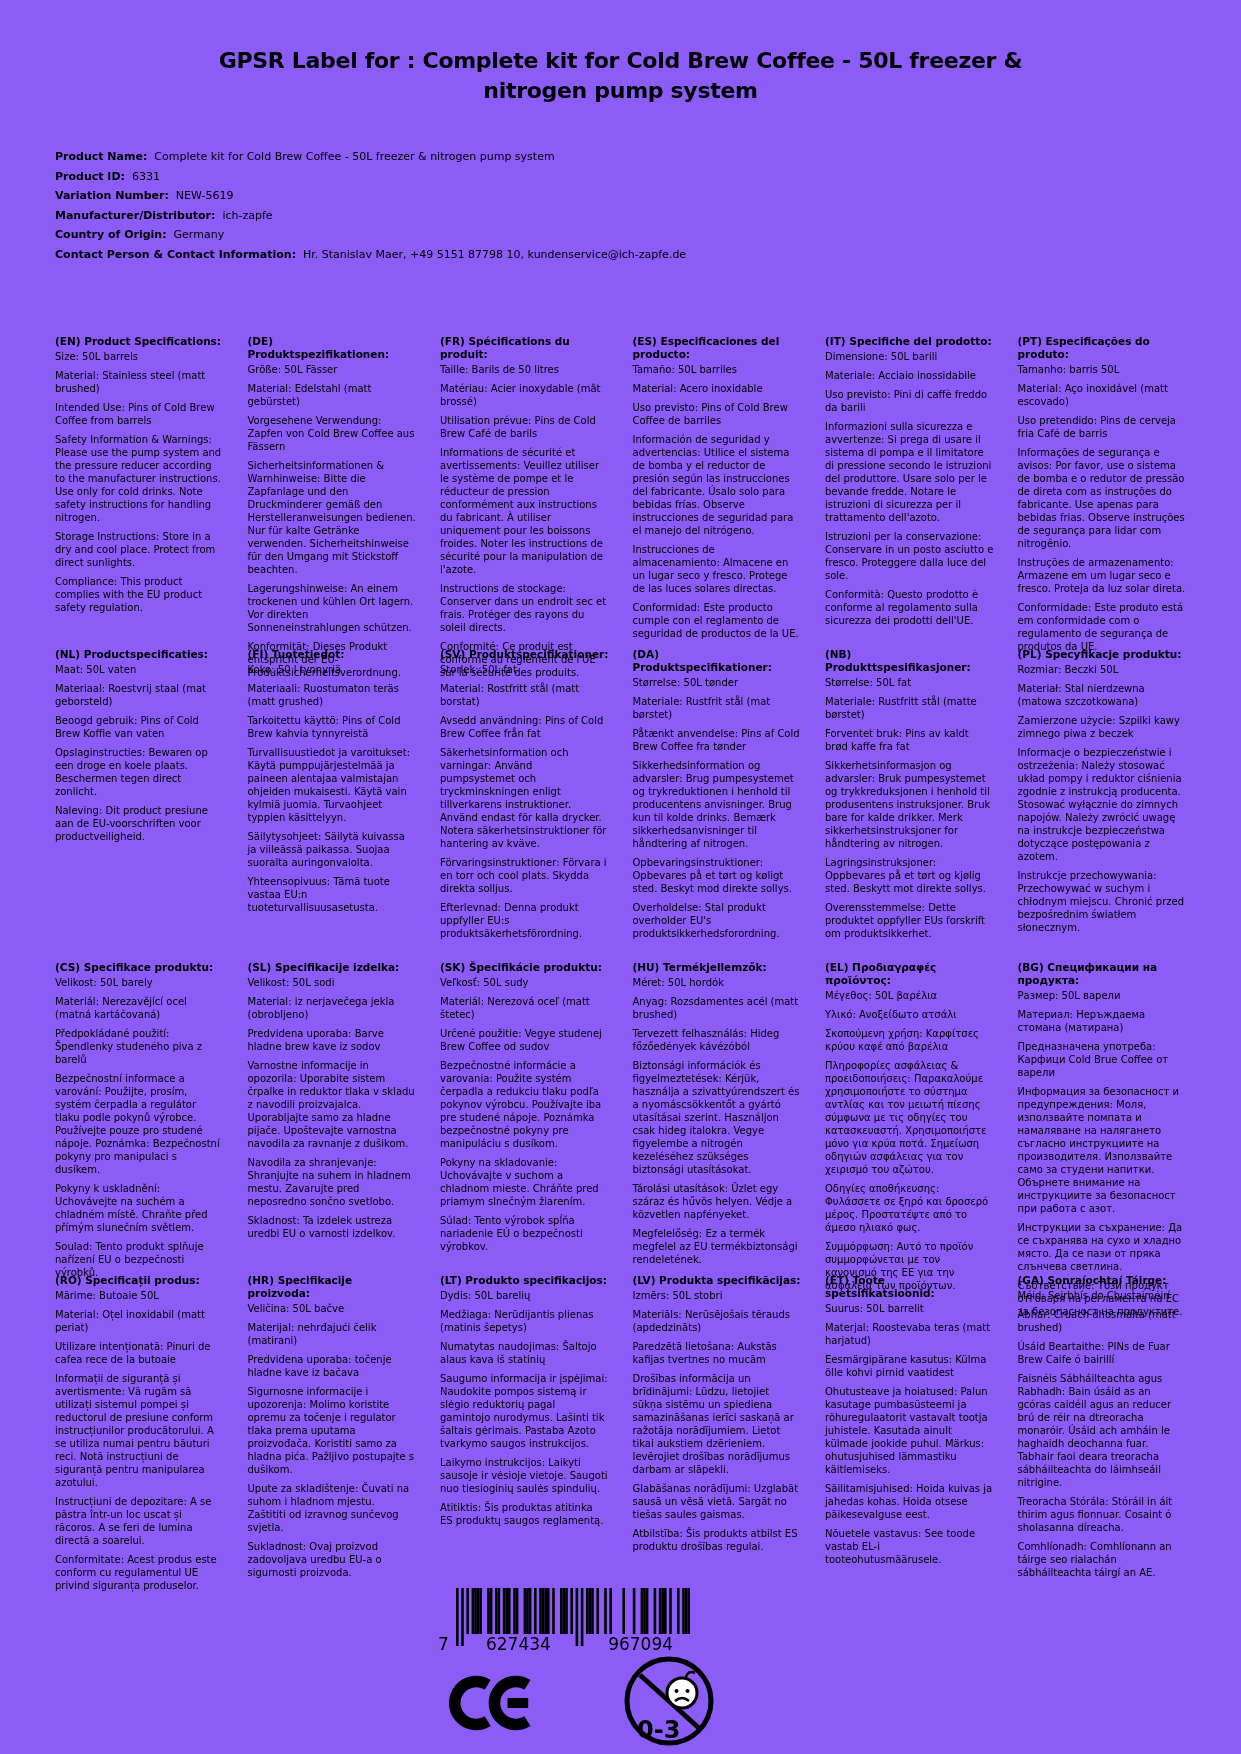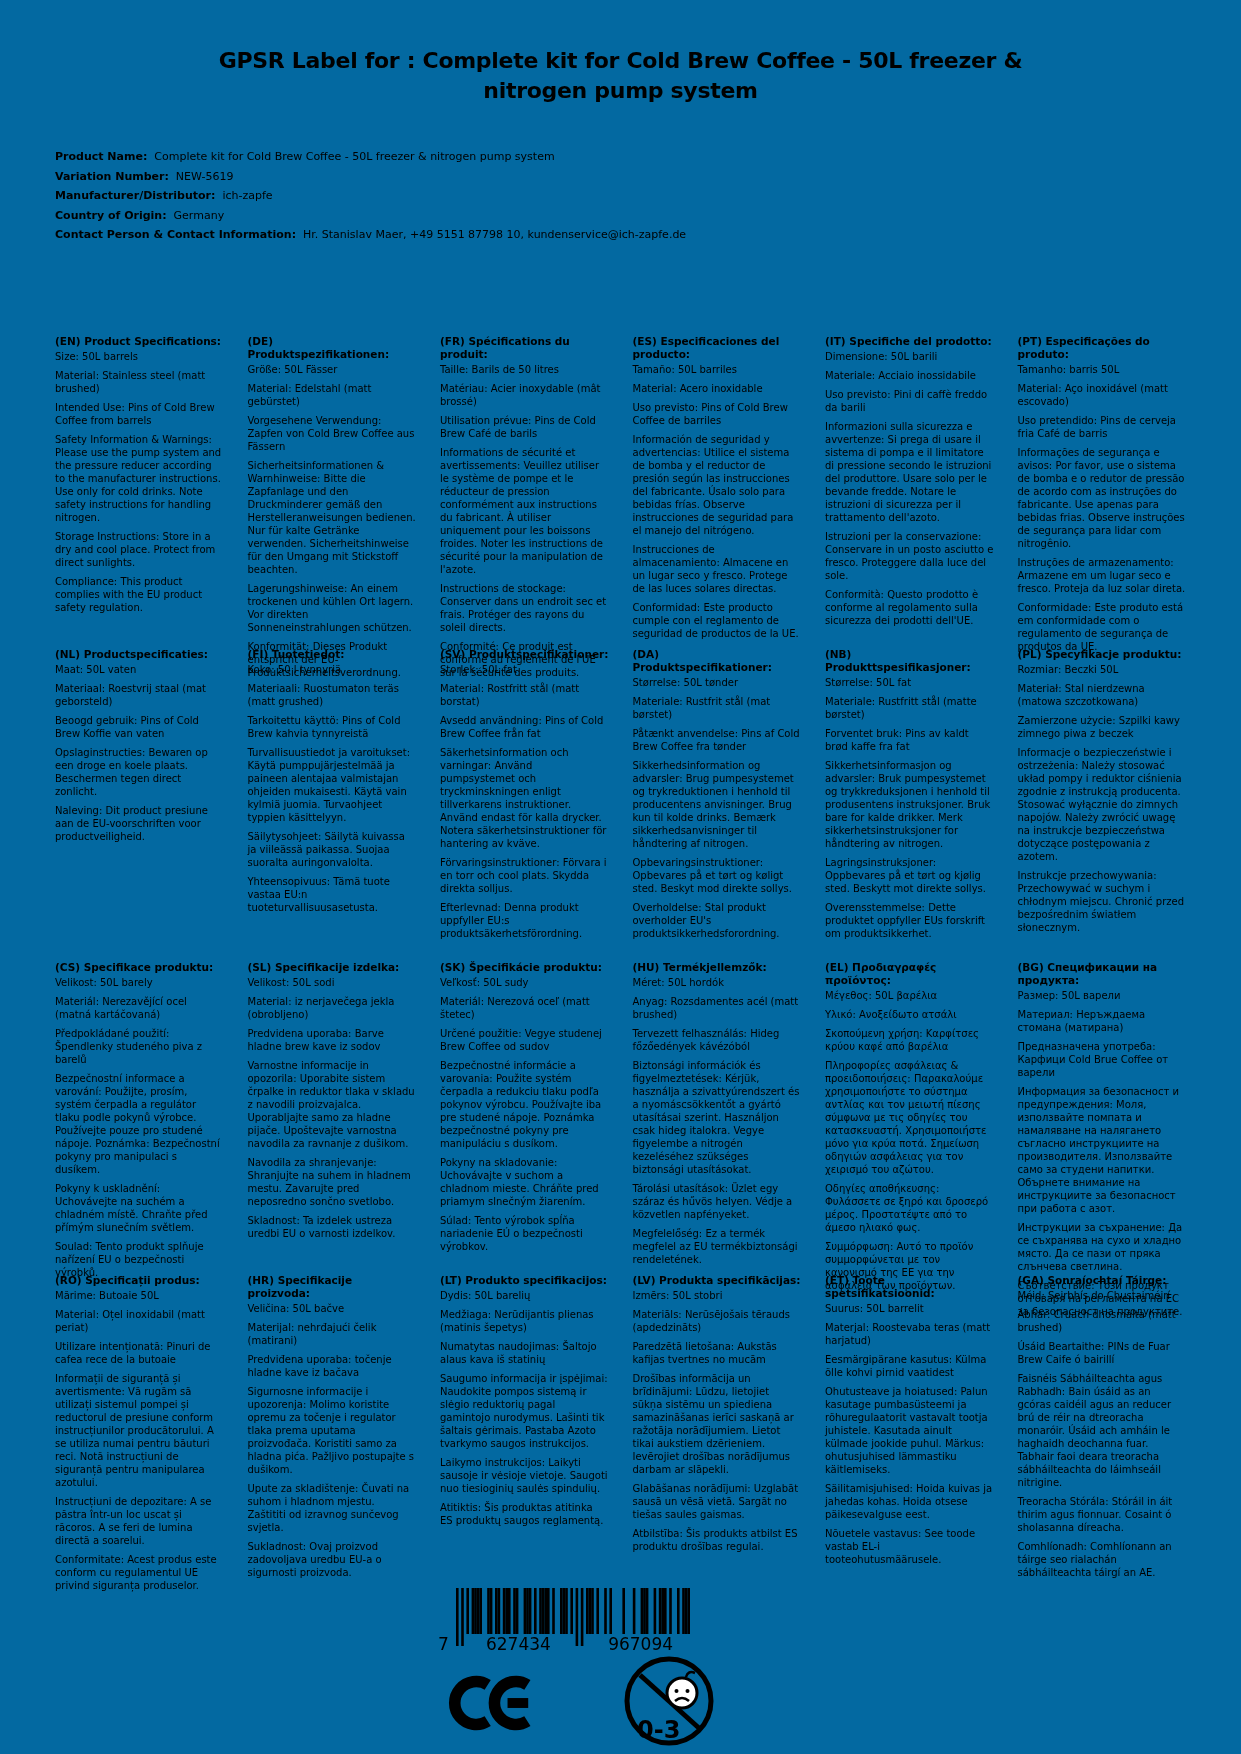--- a/index.html
+++ b/index.html
@@ -1,16 +1,16 @@
 <!DOCTYPE html>
 <html><head>
 <meta charset="utf-8">
 <style>
   html,body{margin:0;padding:0;background:#fff;}
-  .page{position:relative;width:1241px;height:1754px;background:#0369a1;color:#000;
+  .page{position:relative;width:1241px;height:1754px;background:#8b5cf6;color:#000;
         font-family:"DejaVu Sans",sans-serif;overflow:hidden;}
   .doc-title{position:absolute;top:46px;left:0;width:100%;text-align:center;
              font-weight:bold;font-size:22px;line-height:30px;letter-spacing:-0.3px;}
   .product-info{position:absolute;left:55px;top:147px;font-size:11px;line-height:19.5px;}
   .info-line{white-space:nowrap;}
   .info-label{font-weight:bold;}
   .info-value{margin-left:7px;}
   .blocks-grid{position:absolute;left:55px;top:335px;width:1131px;display:grid;
                grid-template-columns:repeat(6,1fr);column-gap:24px;grid-auto-rows:313px;}
   .block{font-size:10px;line-height:13px;overflow-wrap:break-word;}
@@ -26,20 +26,21 @@
 
 <div class="page">
 
   <div class="doc-title">
     <div>GPSR Label for : Complete kit for Cold Brew Coffee - 50L freezer &amp;</div>
     <div>nitrogen pump system</div>
   </div>
 
   <div class="product-info" id="product-info">
       <div class="info-line"><span class="info-label">Product Name:</span><span class="info-value">Complete kit for Cold Brew Coffee - 50L freezer &amp; nitrogen pump system</span></div>
+      <div class="info-line"><span class="info-label">Product ID:</span><span class="info-value">6331</span></div>
       <div class="info-line"><span class="info-label">Variation Number:</span><span class="info-value">NEW-5619</span></div>
       <div class="info-line"><span class="info-label">Manufacturer/Distributor:</span><span class="info-value">ich-zapfe</span></div>
       <div class="info-line"><span class="info-label">Country of Origin:</span><span class="info-value">Germany</span></div>
       <div class="info-line"><span class="info-label">Contact Person &amp; Contact Information:</span><span class="info-value">Hr. Stanislav Maer, +49 5151 87798 10, kundenservice@ich-zapfe.de</span></div>
     </div>
 
   <div class="blocks-grid" id="blocks-grid">
       <div class="block">
         <div class="block-title">(EN) Product Specifications:</div>
         <p>Size: 50L barrels</p>
@@ -83,21 +84,21 @@
         <p>Uso previsto: Pini di caffè freddo da barili</p>
         <p>Informazioni sulla sicurezza e avvertenze: Si prega di usare il sistema di pompa e il limitatore di pressione secondo le istruzioni del produttore. Usare solo per le bevande fredde. Notare le istruzioni di sicurezza per il trattamento dell'azoto.</p>
         <p>Istruzioni per la conservazione: Conservare in un posto asciutto e fresco. Proteggere dalla luce del sole.</p>
         <p>Conformità: Questo prodotto è conforme al regolamento sulla sicurezza dei prodotti dell'UE.</p>
       </div>
       <div class="block">
         <div class="block-title">(PT) Especificações do produto:</div>
         <p>Tamanho: barris 50L</p>
         <p>Material: Aço inoxidável (matt escovado)</p>
         <p>Uso pretendido: Pins de cerveja fria Café de barris</p>
-        <p>Informações de segurança e avisos: Por favor, use o sistema de bomba e o redutor de pressão de acordo com as instruções do fabricante. Use apenas para bebidas frias. Observe instruções de segurança para lidar com nitrogênio.</p>
+        <p>Informações de segurança e avisos: Por favor, use o sistema de bomba e o redutor de pressão de direta com as instruções do fabricante. Use apenas para bebidas frias. Observe instruções de segurança para lidar com nitrogênio.</p>
         <p>Instruções de armazenamento: Armazene em um lugar seco e fresco. Proteja da luz solar direta.</p>
         <p>Conformidade: Este produto está em conformidade com o regulamento de segurança de produtos da UE.</p>
       </div>
       <div class="block">
         <div class="block-title">(NL) Productspecificaties:</div>
         <p>Maat: 50L vaten</p>
         <p>Materiaal: Roestvrij staal (mat geborsteld)</p>
         <p>Beoogd gebruik: Pins of Cold Brew Koffie van vaten</p>
         <p>Opslaginstructies: Bewaren op een droge en koele plaats. Beschermen tegen direct zonlicht.</p>
         <p>Naleving: Dit product presiune aan de EU-voorschriften voor productveiligheid.</p>

